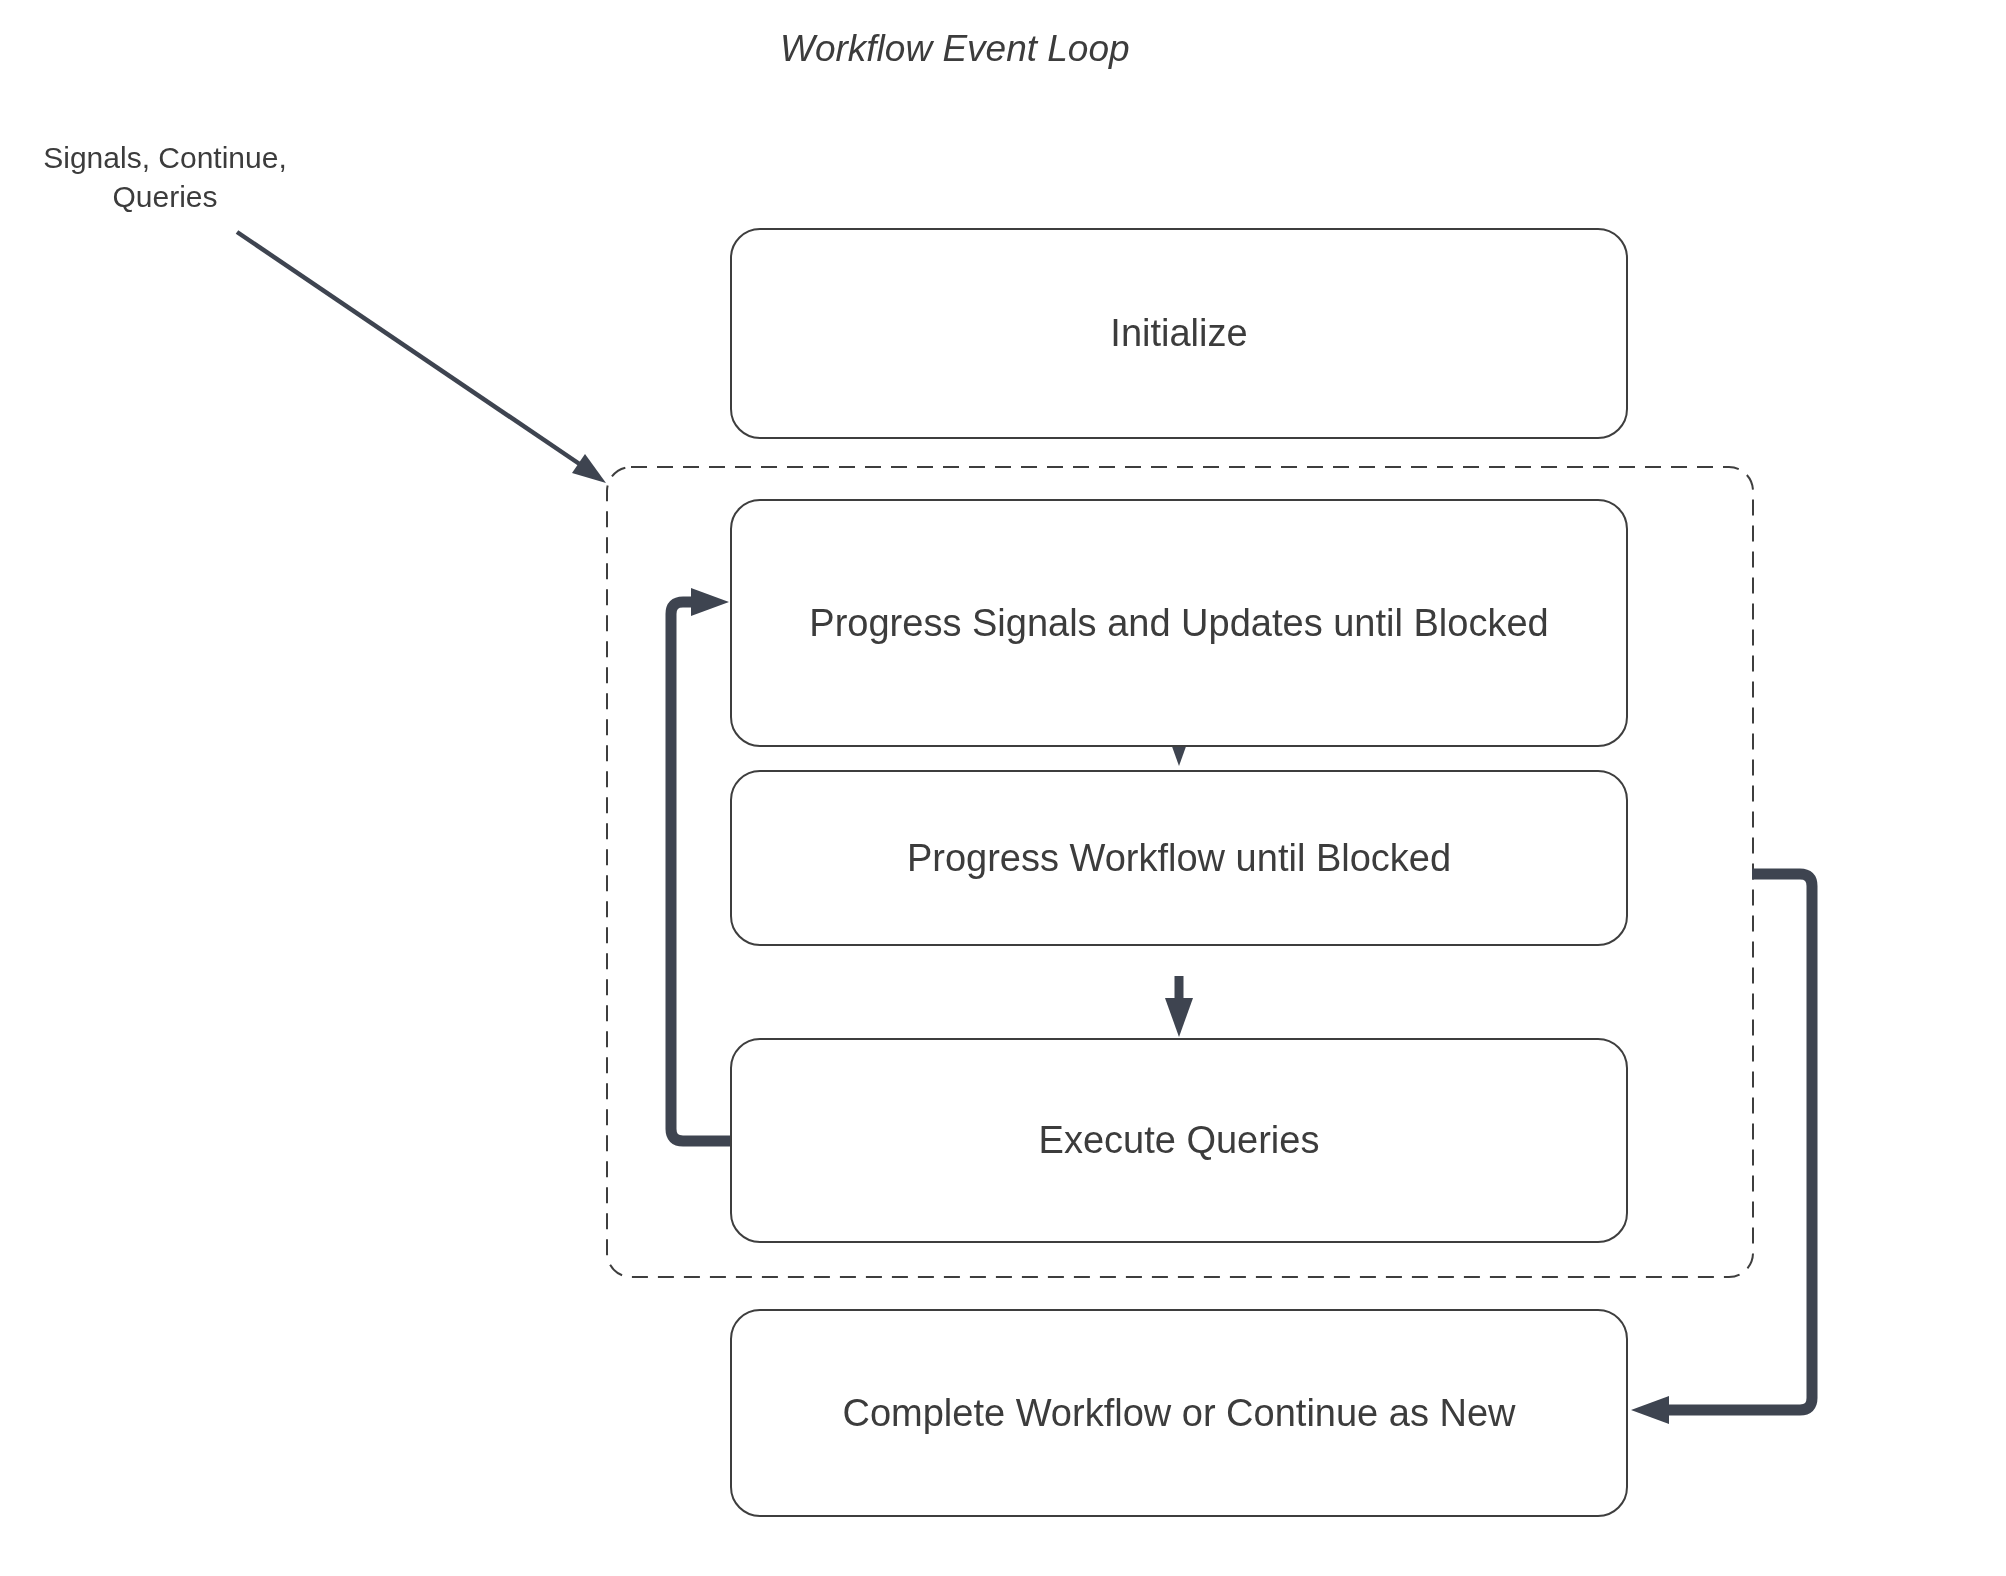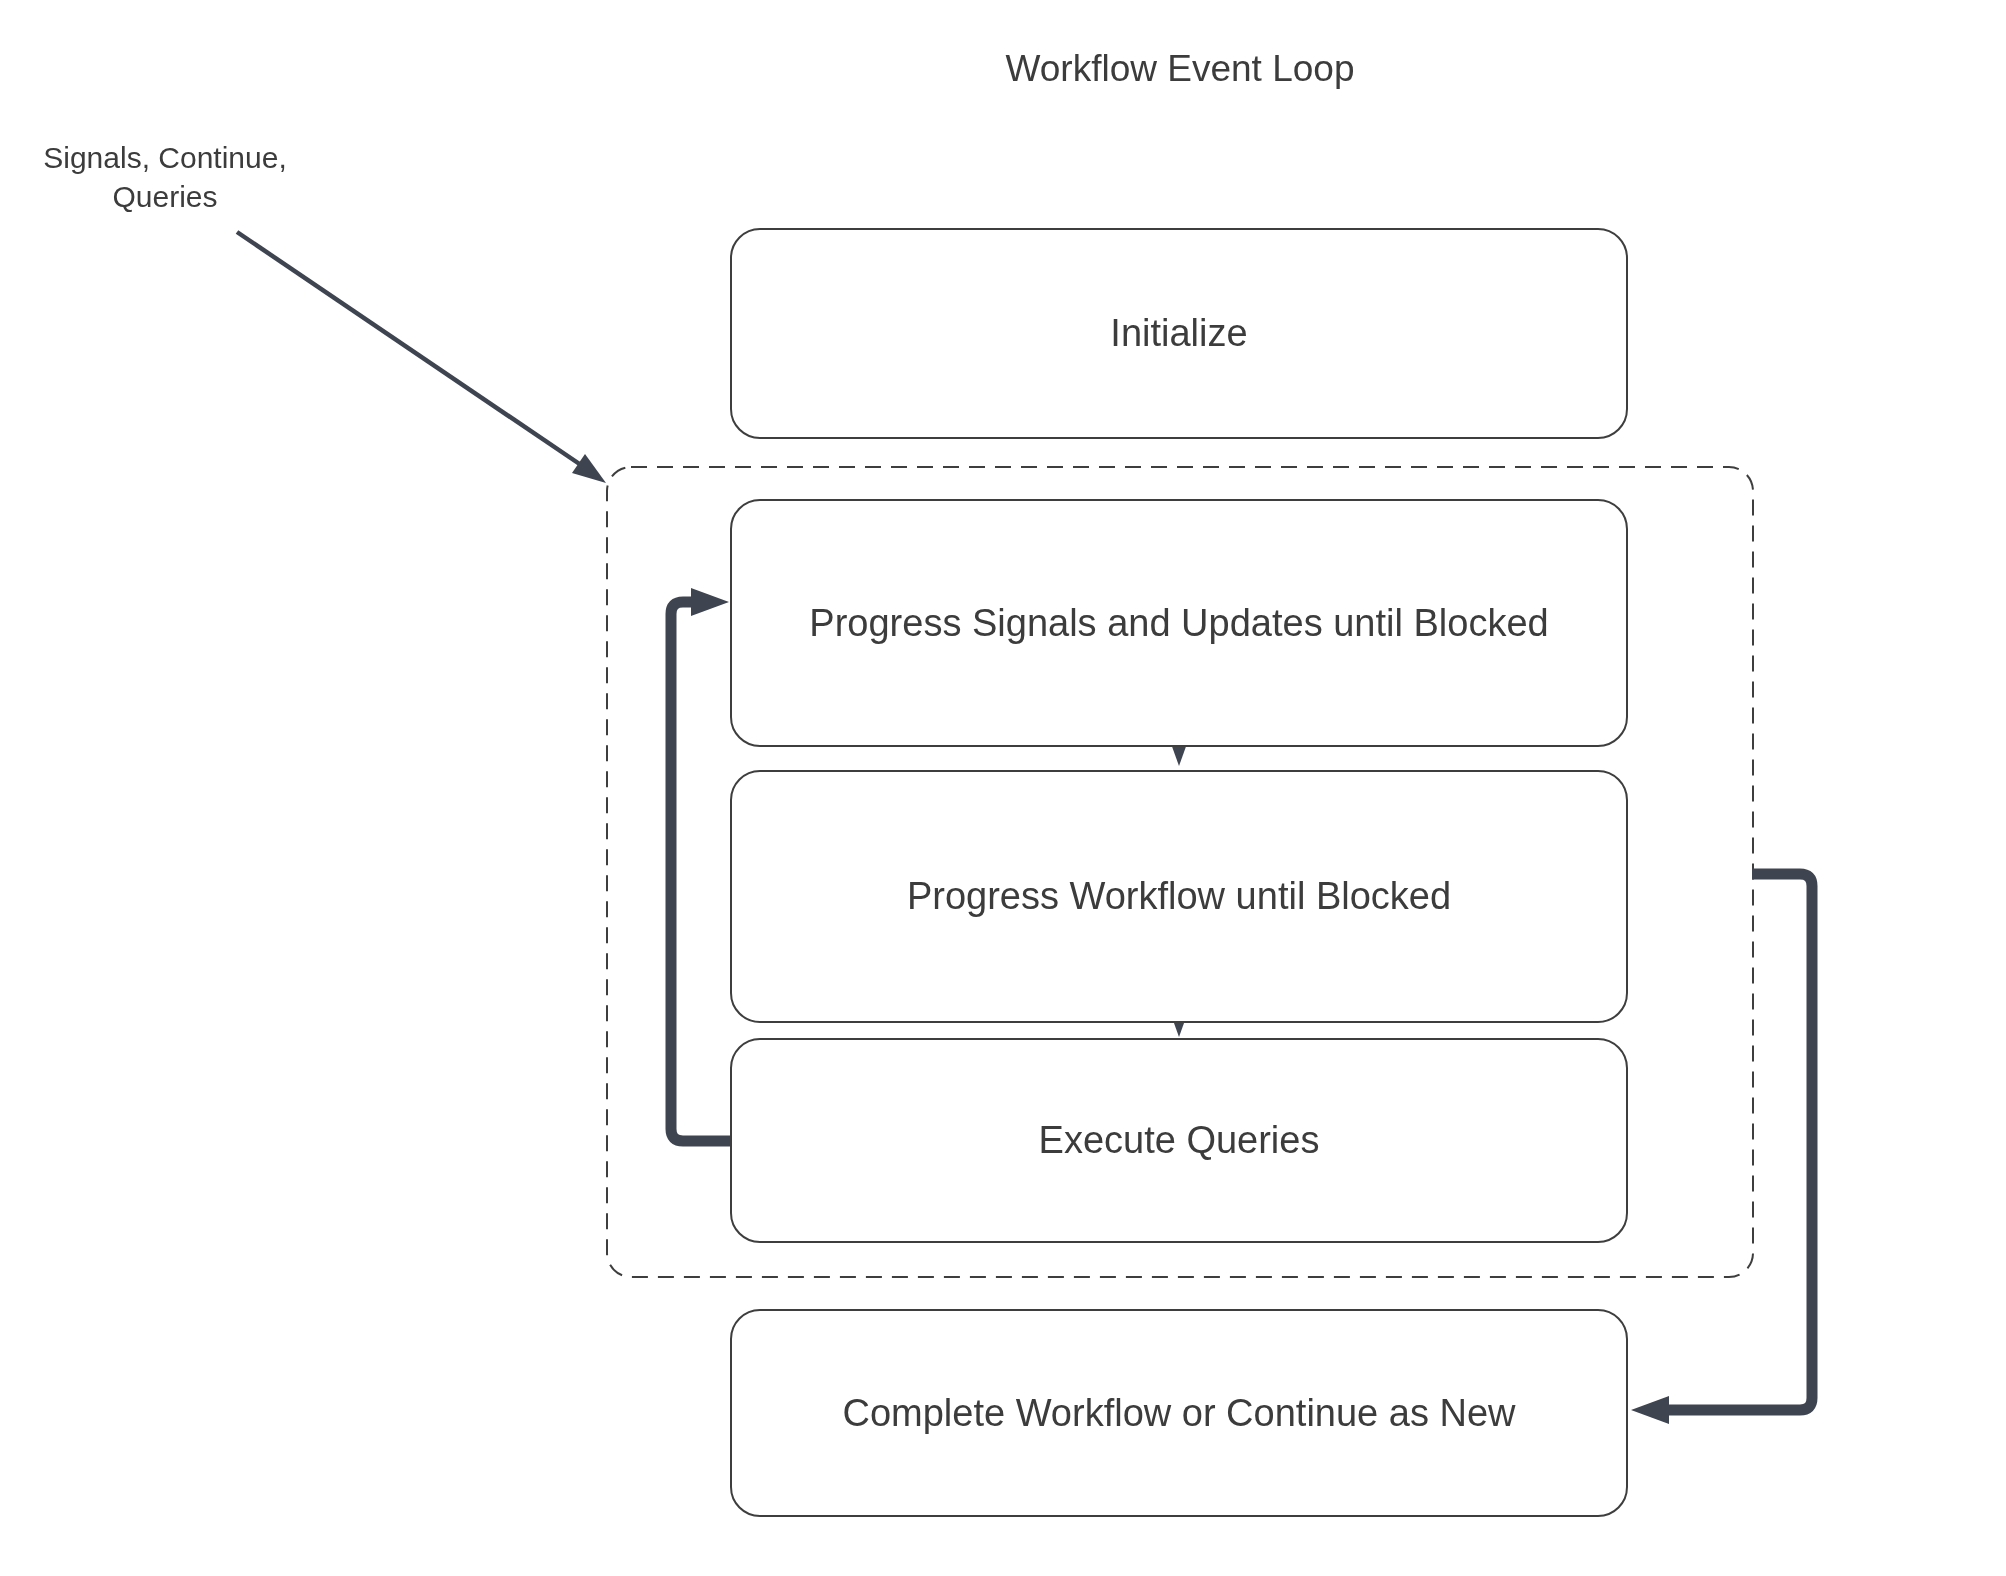--- a/index.html
+++ b/index.html
@@ -15,24 +15,25 @@
     width: 2006px;
     height: 1576px;
     background: var(--bg);
     font-family: "Liberation Sans", sans-serif;
     color: var(--text);
     overflow: hidden;
   }
   .diagram-title {
     position: absolute;
     left: 780px;
-    top: 48px;
+    top: 28px;
     width: 800px;
-    text-align: center;
+    text-align: left;
     font-size: 37px;
+    font-style: italic;
     color: var(--text);
   }
   .input-label {
     position: absolute;
     left: 20px;
     top: 138px;
     width: 290px;
     text-align: center;
     font-size: 30px;
     line-height: 39px;
@@ -48,21 +49,21 @@
     border-radius: 30px;
     display: flex;
     align-items: center;
     justify-content: center;
     text-align: center;
     font-size: 38px;
     color: var(--text);
   }
   .node-initialize        { top: 228px;  height: 211px; }
   .node-progress-signals  { top: 499px;  height: 248px; }
-  .node-progress-workflow { top: 770px;  height: 253px; text-align: right; }
+  .node-progress-workflow { top: 770px;  height: 176px; text-align: right; }
   .node-execute-queries   { top: 1038px; height: 205px; }
   .node-complete-workflow { top: 1309px; height: 208px; }
   svg.connector-layer {
     position: absolute;
     inset: 0;
     width: 2006px;
     height: 1576px;
     pointer-events: none;
   }
   svg .thin-stroke  { fill: none; stroke: var(--accent); stroke-width: 4.5px; }

